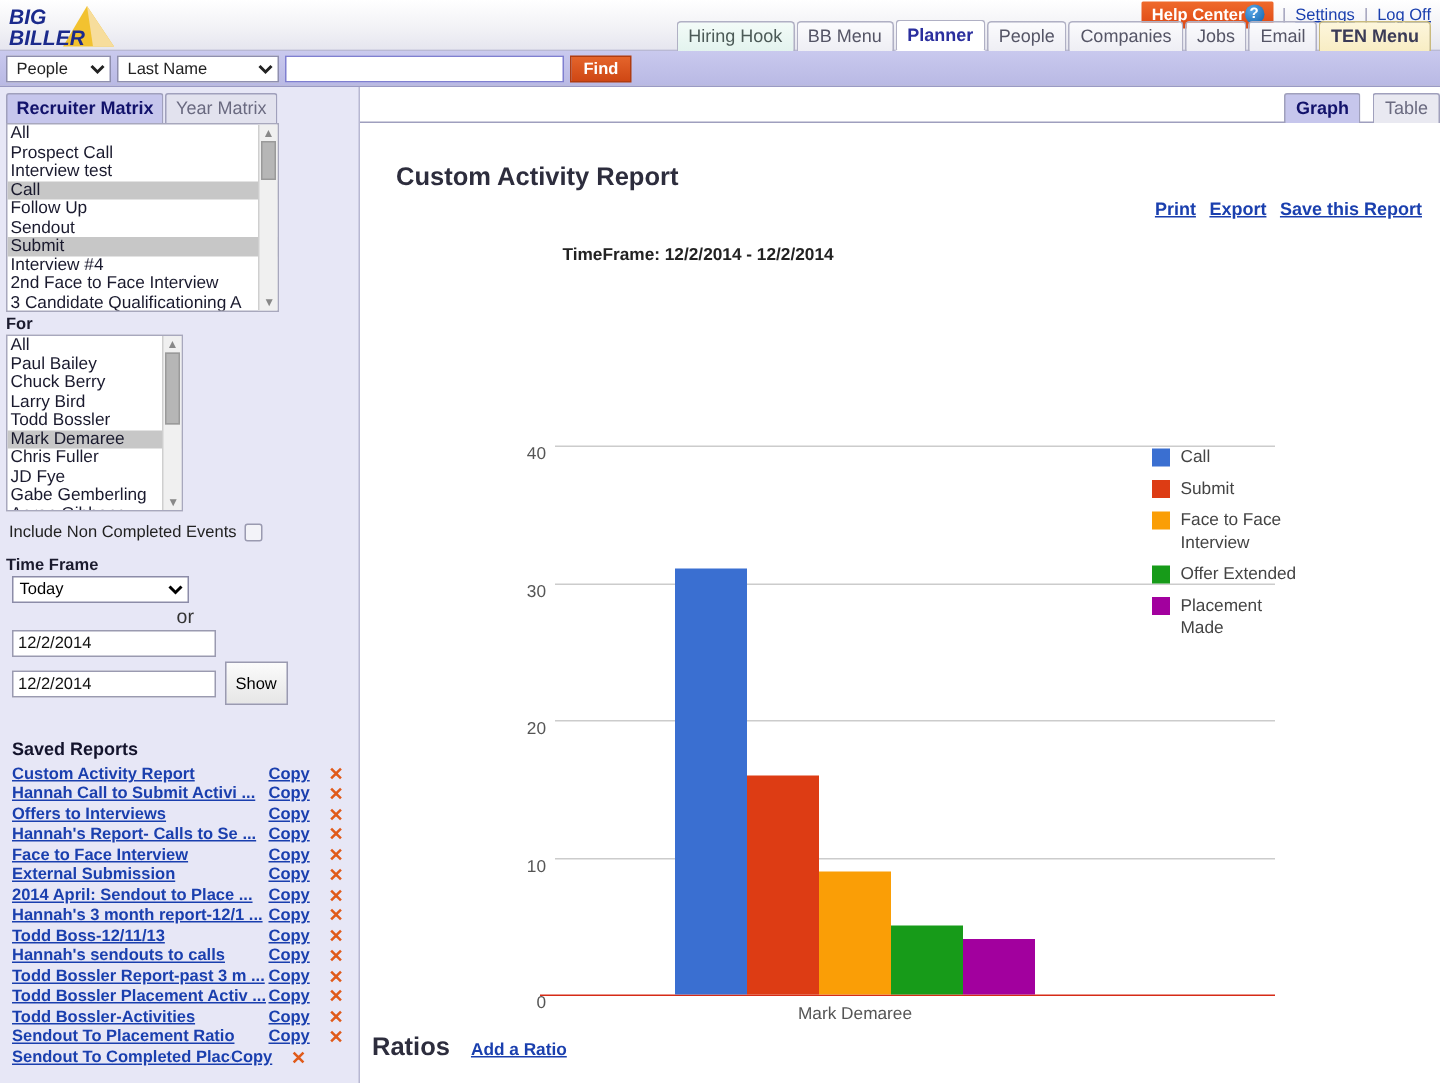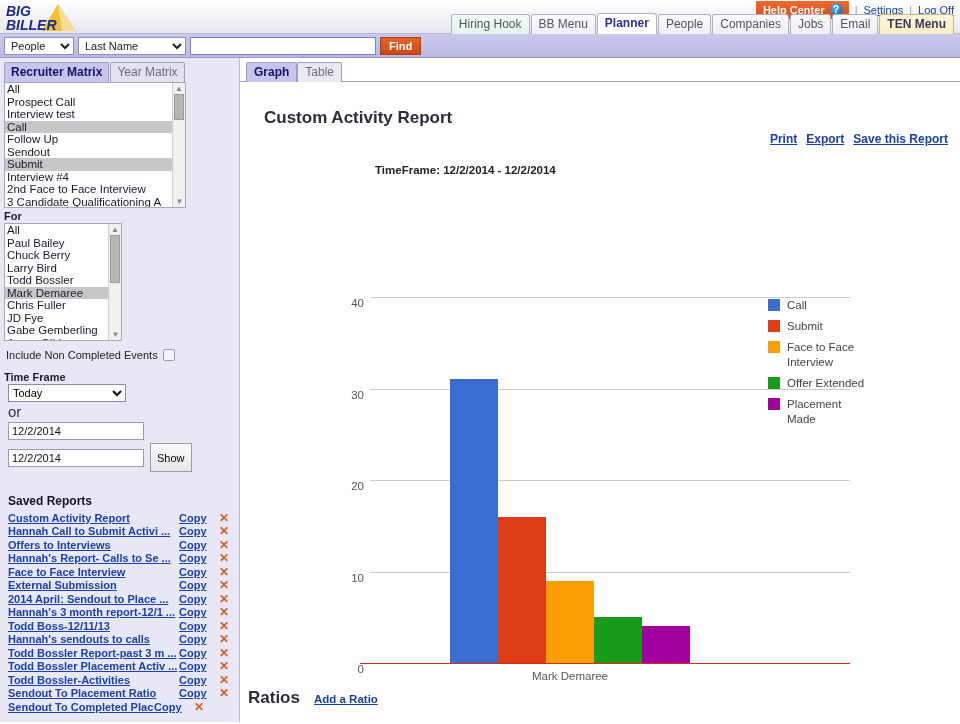--- a/index.html
+++ b/index.html
@@ -27,21 +27,21 @@
     position: absolute; right: 6px; top: 1px;
     display: flex; align-items: center; gap: 6px;
     font-size: 11px;
   }
   .helpcenter {
     background: #e8531f;
     background: linear-gradient(to bottom,#ef6a2c,#dd4612);
     color: #ffffff;
     font-weight: bold;
     padding: 2px 6px 3px 7px;
-    display: flex; align-items: center; gap: 5px;
+    display: flex; align-items: center; 
     font-size: 11px;
     line-height: 12px;
     border-radius: 1px;
     cursor: pointer;
   }
   .helpcenter .qmark {
     display: inline-block;
     width: 13px; height: 13px;
     border-radius: 50%;
     background: radial-gradient(circle at 35% 30%, #5aa8e8, #0f5fa8);
@@ -175,21 +175,21 @@
     height: 11px; text-align: center;
     color: #888; font-size: 8px; line-height: 11px;
   }
   .lb-scroll .thumb {
     background: #b6b6b6;
     border: 1px solid #9a9a9a;
     margin: 0 1px;
   }
 
   .lbl { font-weight: bold; font-size: 11px; color: #1b1b2e; margin: 2px 0 1px 4px;}
-  .plain { font-size: 15px; color: #333; }
+  .plain { font-size: 13px; color: #333; text-align: center; }
 
   .checkrow { display: flex; align-items: center; gap: 5px; margin: 8px 0 0 6px; font-size: 11px; color:#222;}
   .cbx { width: 12px; height: 12px; border: 1px solid #9a9ab0; background: #f3f3f8; border-radius: 2px;}
 
   .tfsel {
     width: 118px; height: 18px;
     border: 1px solid #8c8ca8;
     background: #ffffff;
     font-size: 11px;
     font-family: "Liberation Sans", sans-serif;
@@ -239,21 +239,21 @@
   .savedrow .del {
     width: 22px;
     color: #e05a1a;
     font-weight: bold;
     text-align: center;
     cursor: pointer;
     font-size: 12px;
   }
 
   
-  .gtabs { display:flex; gap:0; padding: 4px 0 0 6px; position: relative; z-index:2;}
+  .gtabs { display:flex; gap:8px; padding: 4px 0 0 6px; position: relative; z-index:2;justify-content:flex-end;}
   .gtab {
     border: 1px solid #a0a0bc;
     border-bottom: none;
     padding: 2px 7px 3px 7px;
     font-size: 12px;
     border-radius: 2px 2px 0 0;
     cursor: pointer;
     line-height: 14px;
   }
   .gtab.active { background:#c6c6ec; color:#12126b; font-weight:bold; }

